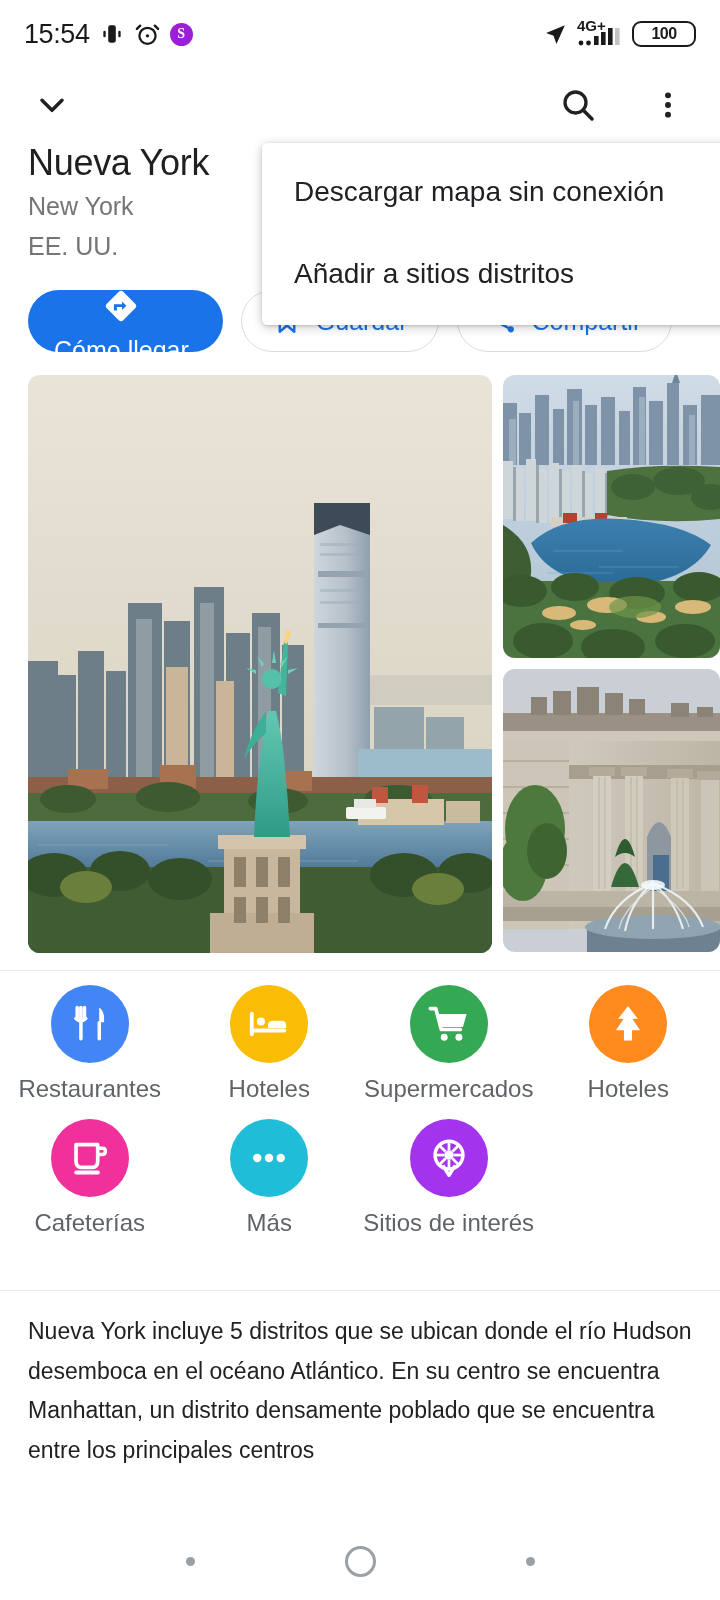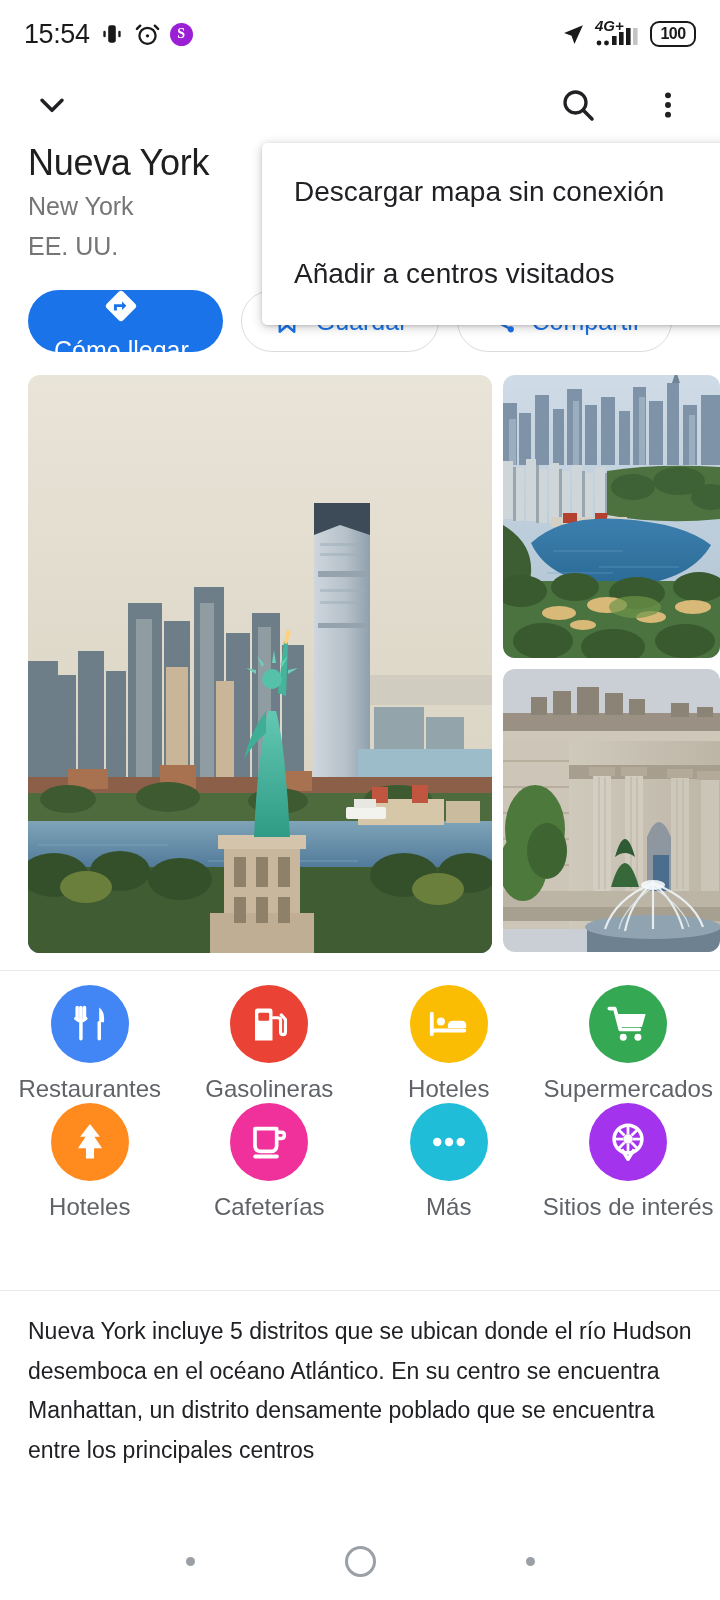--- a/index.html
+++ b/index.html
@@ -16,26 +16,26 @@
     position:absolute; top:0; left:0; width:720px; height:68px;
     display:flex; align-items:center; justify-content:space-between;
     padding:0 24px;
   }
   .sb-left { display:flex; align-items:center; gap:9px; }
   .sb-time { font-size:27px; color:#1a1a1a; letter-spacing:-0.4px; font-weight:500; }
   .sb-right { display:flex; align-items:center; gap:9px; }
   .ico { display:inline-flex; align-items:center; justify-content:center; }
   .batt {
     border:2.6px solid #1a1a1a; border-radius:9px;
-    width:46px; height:26px; display:flex; align-items:center; justify-content:center;
+    width:64px; height:26px; display:flex; align-items:center; justify-content:center;
   }
   .batt span { font-size:16px; font-weight:700; color:#1a1a1a; letter-spacing:-0.5px;}
   .net-label { font-size:15px; font-weight:600; color:#1a1a1a; line-height:1;
      position:absolute; top:-3px; left:0; }
-  .net-wrap { position:relative; display:flex; align-items:center; height:26px;font-style:italic; }
+  .net-wrap { position:relative; display:flex; align-items:center; height:26px; }
   .appbadge {
     width:23px;height:23px;border-radius:50%;
     background:#9b1fd4; display:flex;align-items:center;justify-content:center;
     color:#fff; font-size:14px; font-weight:700; font-family:"Liberation Serif",serif;
   }
 
   
   .appbar {
     position:absolute; top:68px; left:0; width:720px; height:74px;
     display:flex; align-items:center; justify-content:space-between;
@@ -84,21 +84,21 @@
   .ph-col { display:flex; flex-direction:column; gap:11px; width:217px; }
   .ph-s { width:217px; height:283px; }
   .ph svg { display:block; width:100%; height:100%; }
 
   
   .divider { position:absolute; left:0; width:720px; height:1px; background:#e8eaed; }
 
   
   .cats {
     position:absolute; top:985px; left:0; width:718px;
-    display:grid; grid-template-columns:repeat(4,1fr); 
+    display:grid; grid-template-columns:repeat(4,1fr); row-gap:16px;
   }
   .cat { display:flex; flex-direction:column; align-items:center; cursor:pointer; }
   .cat-circle {
     width:78px;height:78px;border-radius:50%;
     display:flex;align-items:center;justify-content:center;
   }
   .cat-label { margin-top:12px; font-size:24px; color:#5f6368; white-space:nowrap; }
 
   
   .desc {
@@ -226,21 +226,21 @@
       </span>
       <span>Compartir</span>
     </div>
   </div>
 
   <div class="menu">
     <div class="menu-item">
       <span>Descargar mapa sin conexión</span>
     </div>
     <div class="menu-item">
-      <span>Añadir a centros visitados</span>
+      <span>Añadir a sitios distritos</span>
     </div>
   </div>
 
   <div class="photos">
 
     <div class="ph ph-main">
       <svg viewBox="0 0 464 578" preserveAspectRatio="xMidYMid slice">
         <defs>
           <linearGradient id="skyA" x1="0" y1="0" x2="0" y2="1">
             <stop offset="0%" stop-color="#e9e4d8"></stop>
@@ -590,30 +590,20 @@
           <path d="M7 3 v6 M5 3 v6 M9 3 v6" stroke="#fff" stroke-width="1.9" stroke-linecap="round"></path>
           <path d="M4.3 9 q2.7 2.6 5.4 0" stroke="#fff" stroke-width="1.9" fill="none" stroke-linecap="round"></path>
           <rect x="6.1" y="10.4" width="1.9" height="10.6" rx=".9" fill="#fff"></rect>
           <path d="M17 3 q3.2 2.2 2.6 8 h-2.6 z" fill="#fff"></path>
           <rect x="16.1" y="10.4" width="1.9" height="10.6" rx=".9" fill="#fff"></rect>
         </svg>
       </div>
       <div class="cat-label">Restaurantes</div>
     </div>
 
-    <div class="cat">
-      <div class="cat-circle" style="background:#EA4335">
-        <svg width="42" height="42" viewBox="0 0 24 24">
-          <path d="M4 4.6 q0 -1.4 1.4 -1.4 h7.2 q1.4 0 1.4 1.4 v16.8 h-10 z" fill="#fff"></path>
-          <rect x="5.9" y="5.6" width="6.2" height="4.6" rx=".8" fill="#EA4335"></rect>
-          <path d="M14.4 8.4 h2.6 q1.6 0 1.6 1.6 v6.6 q0 1.5 1.4 1.5 q1.4 0 1.4 -1.5 v-7.2 l-2.4 -2.6" fill="none" stroke="#fff" stroke-width="1.8" stroke-linecap="round" stroke-linejoin="round"></path>
-        </svg>
-      </div>
-      <div class="cat-label">Gasolineras</div>
-    </div>
 
     <div class="cat">
       <div class="cat-circle" style="background:#FBBC04">
         <svg width="44" height="44" viewBox="0 0 24 24">
           <path d="M2.6 6.4 v11.2" stroke="#fff" stroke-width="2.1" stroke-linecap="round"></path>
           <circle cx="7.6" cy="10.6" r="2.2" fill="#fff"></circle>
           <path d="M11.4 12.8 q0 -2.6 3 -2.6 h4.6 q2.4 0 2.4 2.6 v1.4 h-10 z" fill="#fff"></path>
           <rect x="2.6" y="14.4" width="18.8" height="2.2" rx="1.1" fill="#fff"></rect>
         </svg>
       </div>

